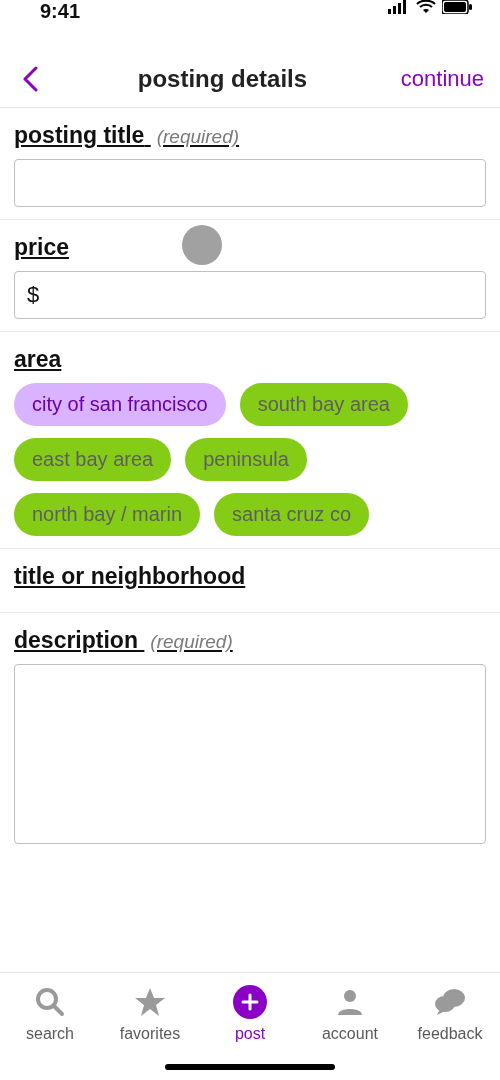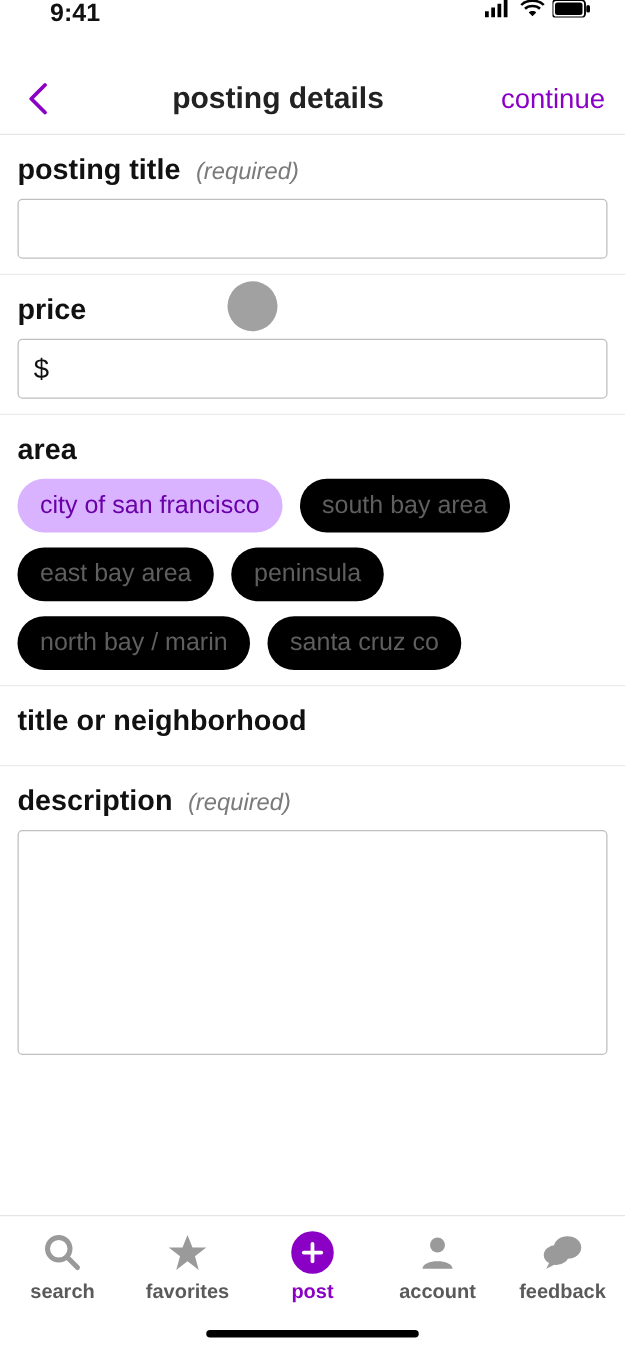--- a/index.html
+++ b/index.html
@@ -34,51 +34,51 @@
 .continue-btn { font-size: 22px; color: #8a00c4; font-weight:500; }
 .section {
   padding: 14px 14px 12px 14px;
   border-bottom: 1px solid #ececec;
 }
 .section-label {
   font-size: 23px;
   font-weight: 700;
   margin-bottom: 10px;
   color:#111;
+  text-decoration:underline;
 }
 .hint { font-size: 19px; font-style: italic; color:#7a7a7a; font-weight:400; margin-left:6px; }
 .text-input, .textarea-input {
   width: 100%;
   border: 1px solid #bfbfbf;
   border-radius: 4px;
   padding: 12px 12px;
   font-size: 22px;
   background:#fff;
   color:#111;
 }
 .text-input { height: 48px; }
 .textarea-input { height: 180px; resize: none; }
 .chips { display: flex; flex-wrap: wrap; gap: 12px 14px; margin-top:6px; }
 .chip {
   padding: 10px 18px;
   border-radius: 24px;
-  background: #000000;
+  background: #84cc16;
   color:#5f5f5f;
   font-size: 20px;
   font-weight:500;
 }
 .chip.selected { background: #d9b3ff; color:#6a00a8; }
 .tabbar {
   position: absolute;
   bottom: 0; left: 0; right: 0;
   height: 108px;
   border-top: 1px solid #e5e5e5;
   display: flex;
   background:#fff;
-  font-weight:bold;
 }
 .tab {
   flex:1;
   display:flex;
   flex-direction:column;
   align-items:center;
   justify-content:flex-start;
   padding-top:12px;
   gap:6px;
 }

